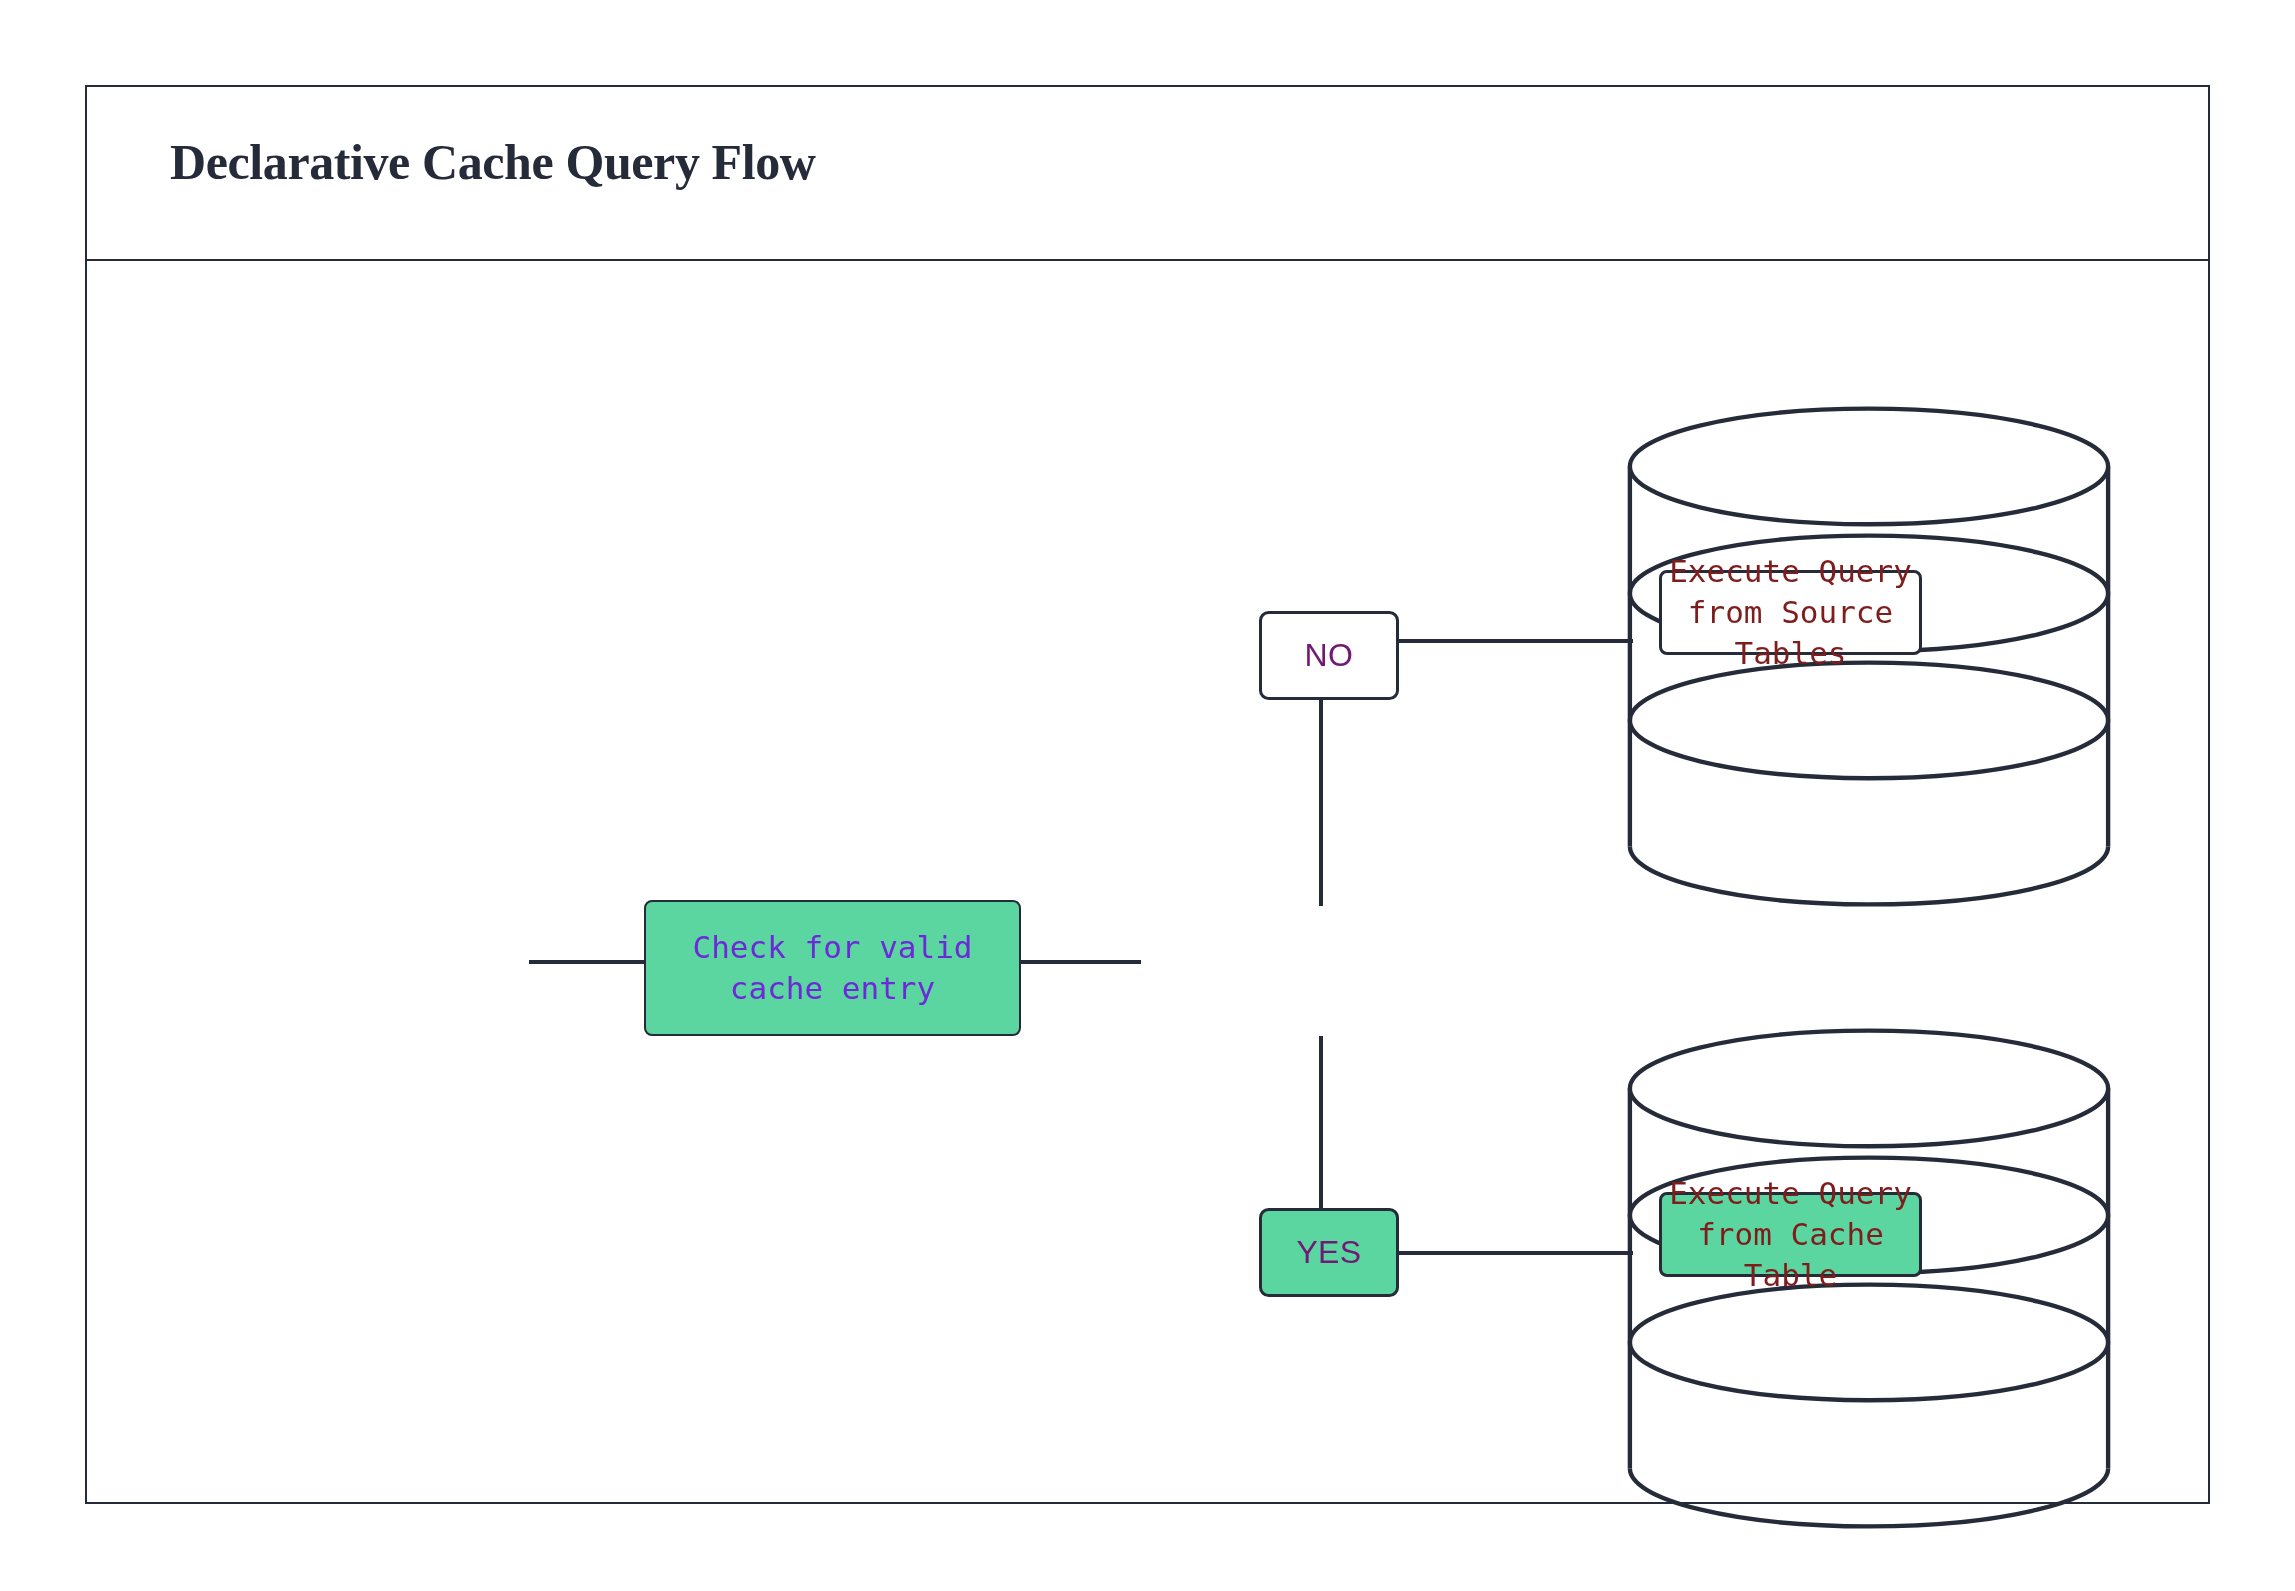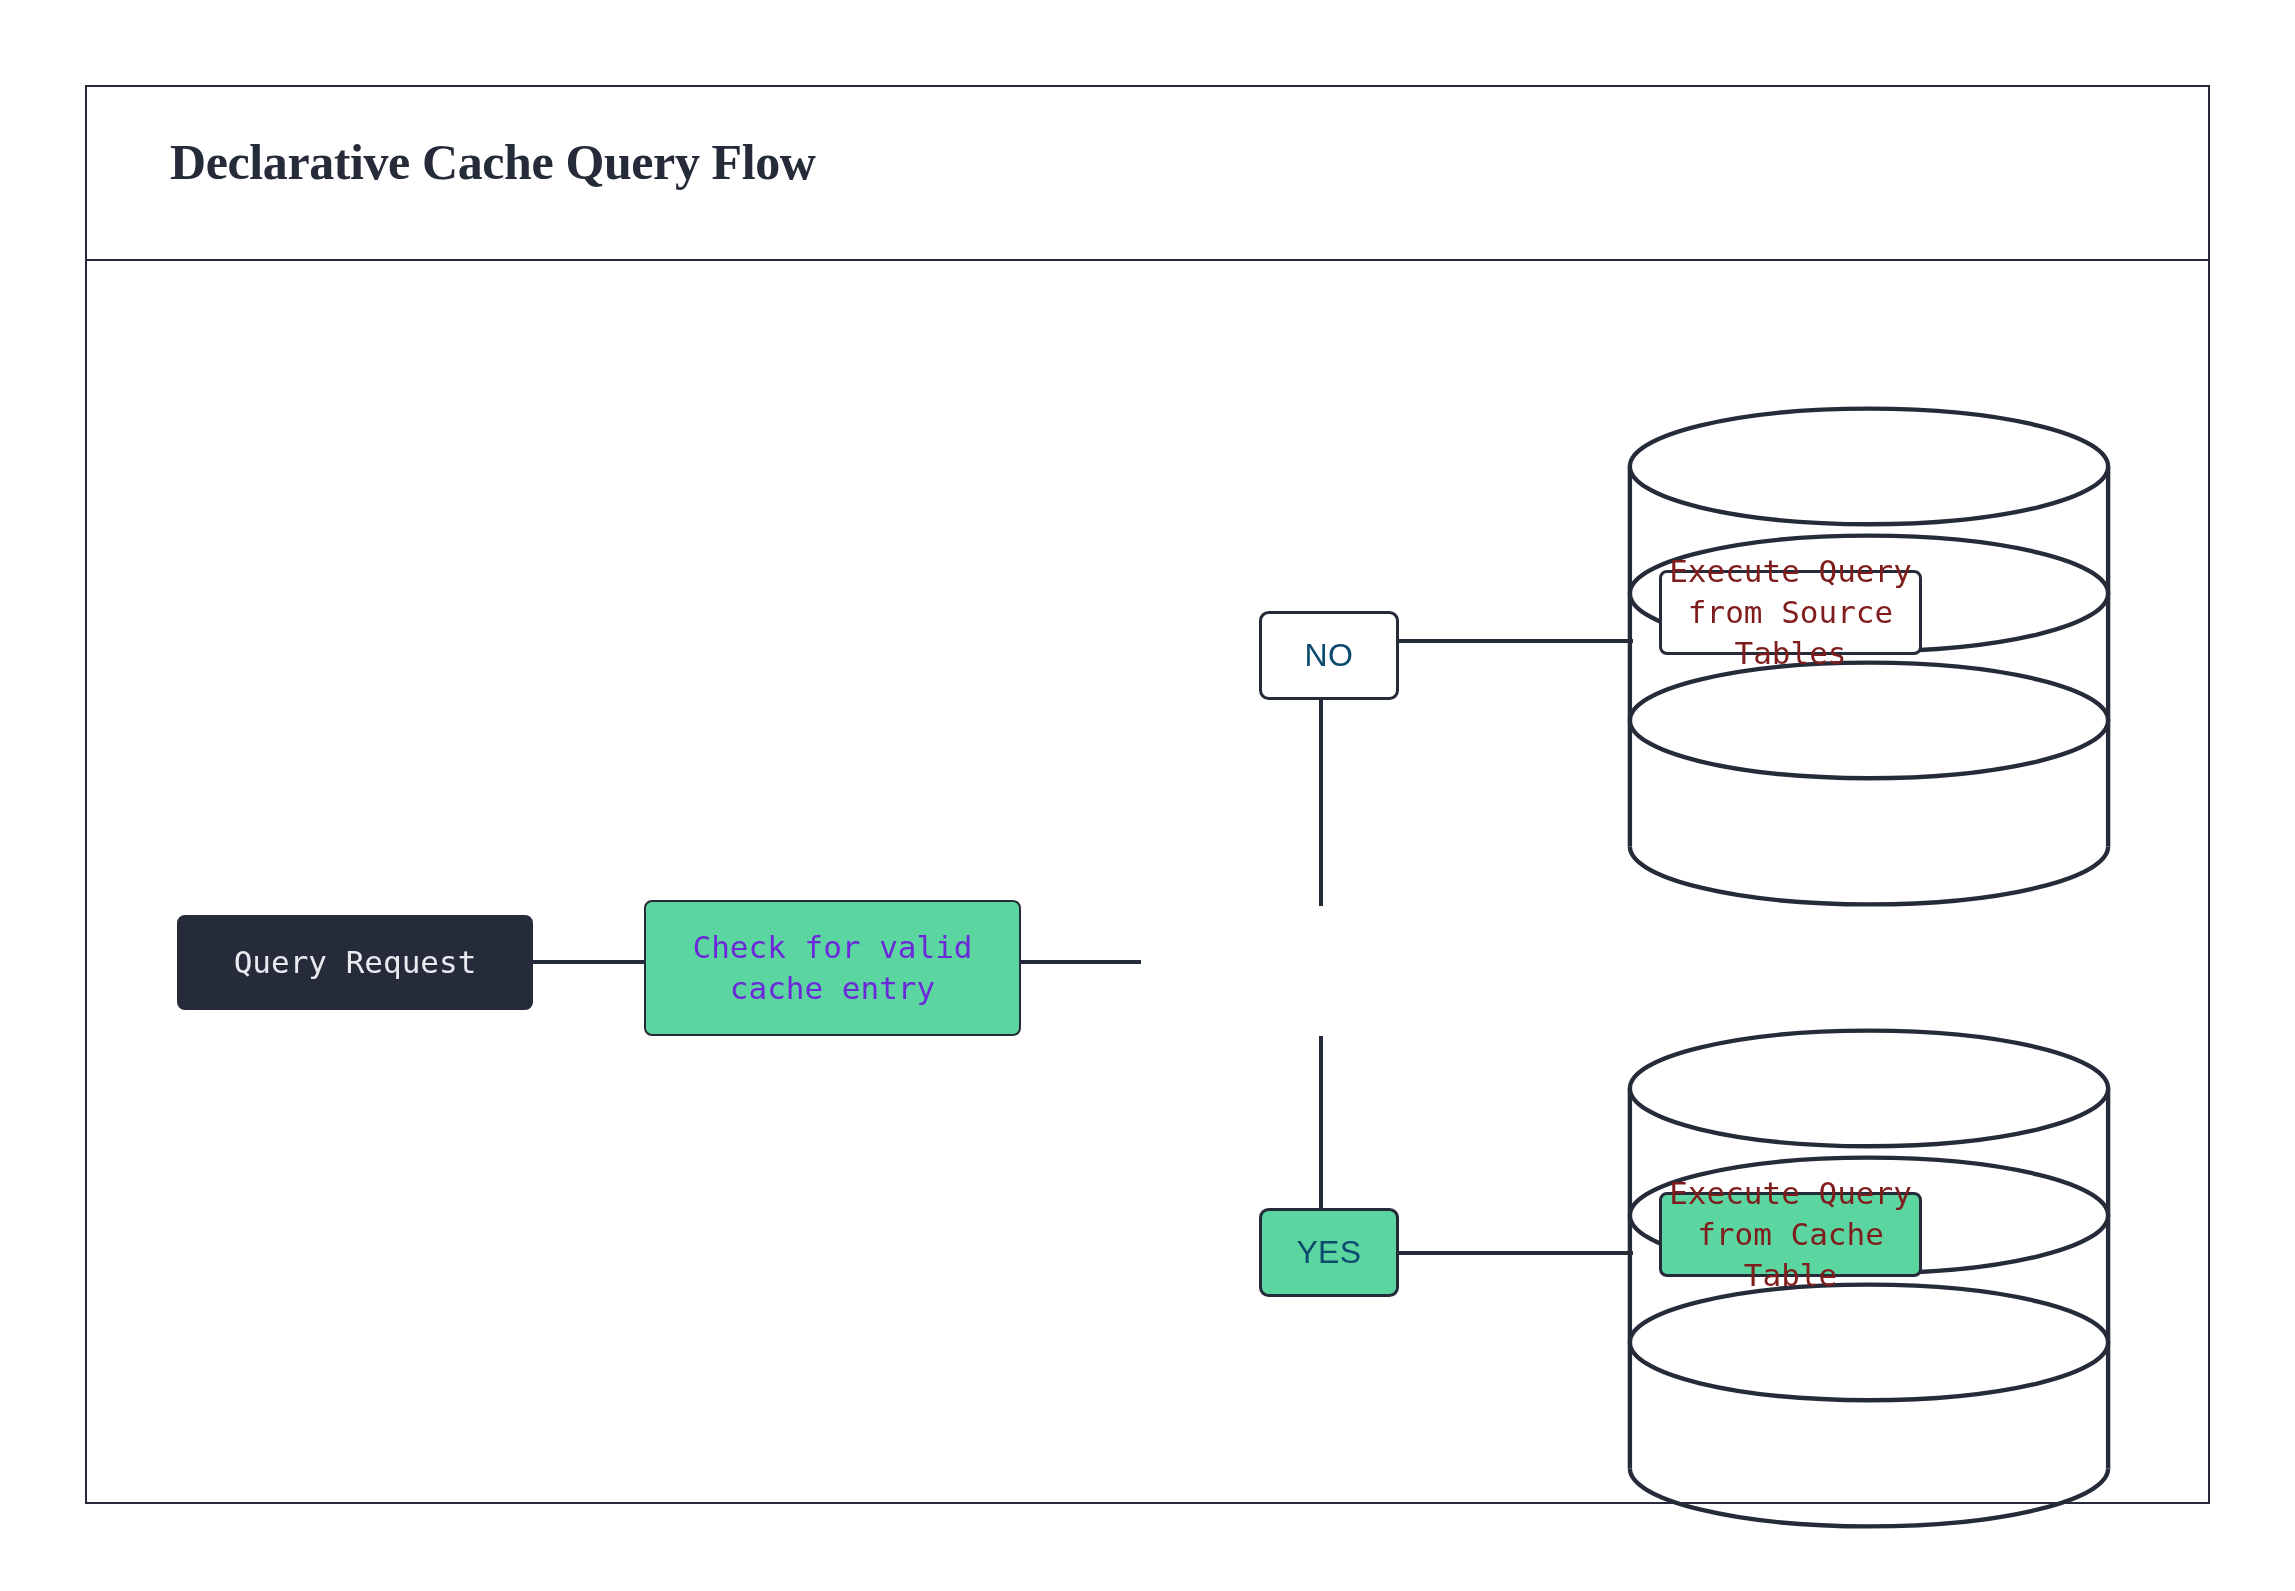--- a/index.html
+++ b/index.html
@@ -25,21 +25,21 @@
         font-family:"DejaVu Sans Mono","Liberation Mono",monospace;
         font-size:31px;line-height:1.33;white-space:pre-line;letter-spacing:0px;}
 
   .node.dark{background:#262b3a;color:#e8eaf0;border:2.6px solid #262b3a;}
   .node.green{background:#5cd6a0;color:#6d28d9;border:2.6px solid #262b3a;}
 
   
   .pill{position:absolute;box-sizing:border-box;display:flex;align-items:center;
         justify-content:center;border-radius:9.6px;border:3.5px solid #262b3a;
         font-family:"Liberation Sans",sans-serif;font-size:32px;
-        color:#0c4a6e;letter-spacing:0.4px;}
+        color:#701a75;letter-spacing:0.4px;}
   .pill.white{background:#ffffff;}
   .pill.green{background:#5cd6a0;}
 
   
   .cyl{position:absolute;}
   .cyl svg{display:block;overflow:visible;}
   .cyl-label{position:absolute;box-sizing:border-box;display:flex;align-items:center;
              justify-content:center;text-align:center;border-radius:8px;
              border:3.5px solid #262b3a;
              font-family:"DejaVu Sans Mono","Liberation Mono",monospace;
@@ -98,21 +98,20 @@
         <path d="M3 214 a273 66 0 0 0 546 0" fill="none"></path>
         <path d="M3 214 a273 66 0 0 1 546 0" fill="none"></path>
         <path d="M3 359 a273 66 0 0 0 546 0" fill="none"></path>
         <path d="M3 359 a273 66 0 0 1 546 0" fill="none"></path>
         <path d="M3 503 a273 66 0 0 0 546 0" fill="none"></path>
       </svg>
       <div class="cyl-label green" style="left:32px;top:164px;width:263px;height:85px;">Execute Query
 from Cache Table</div>
     </div>
 
-    <div class="node dark" style="left:90px;top:654px;width:356px;height:95px;">Query Request</div>
 
     <div class="node green" style="left:557px;top:639px;width:377px;height:136px;">Check for valid
 cache entry</div>
 
 
     <div class="pill white" style="left:1172px;top:350px;width:140px;height:89px;">NO</div>
 
     <div class="pill green" style="left:1172px;top:947px;width:140px;height:89px;">YES</div>
 
   </div>

